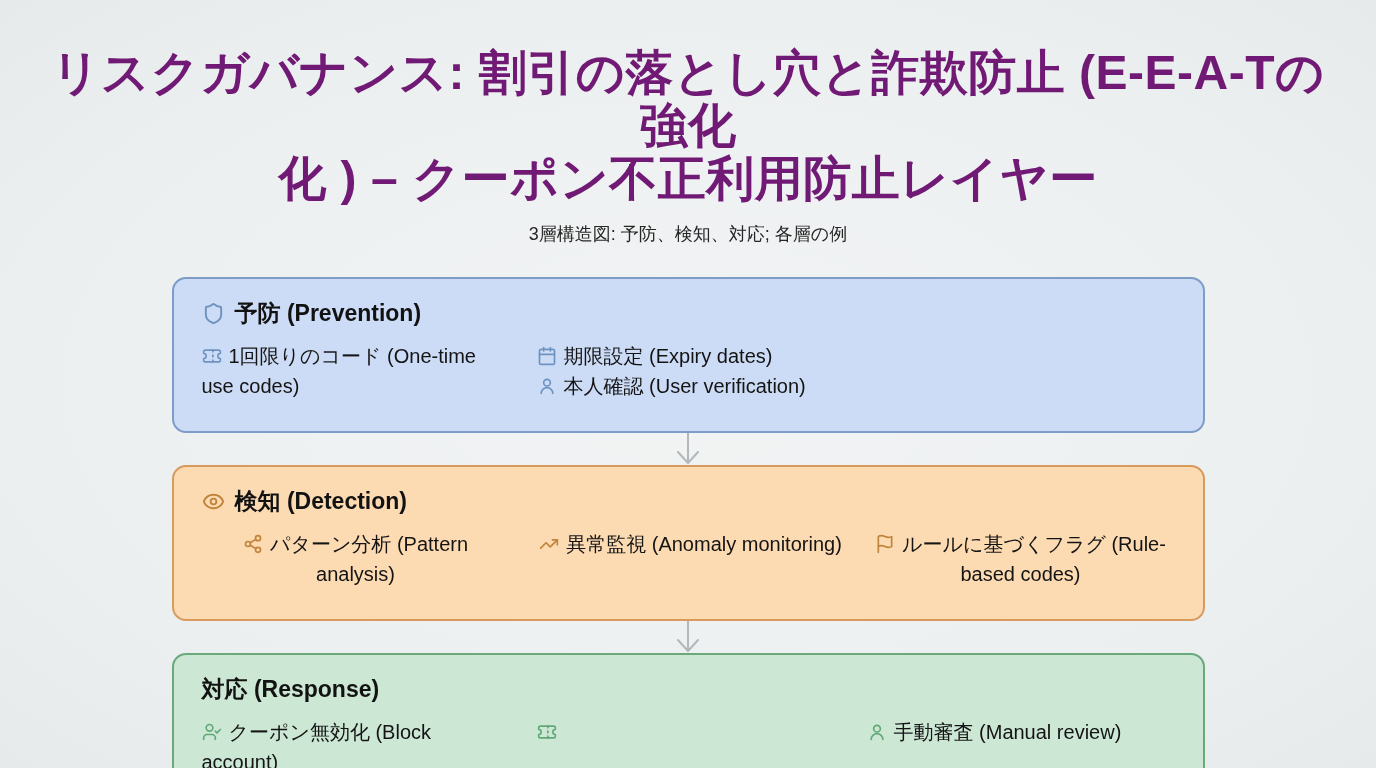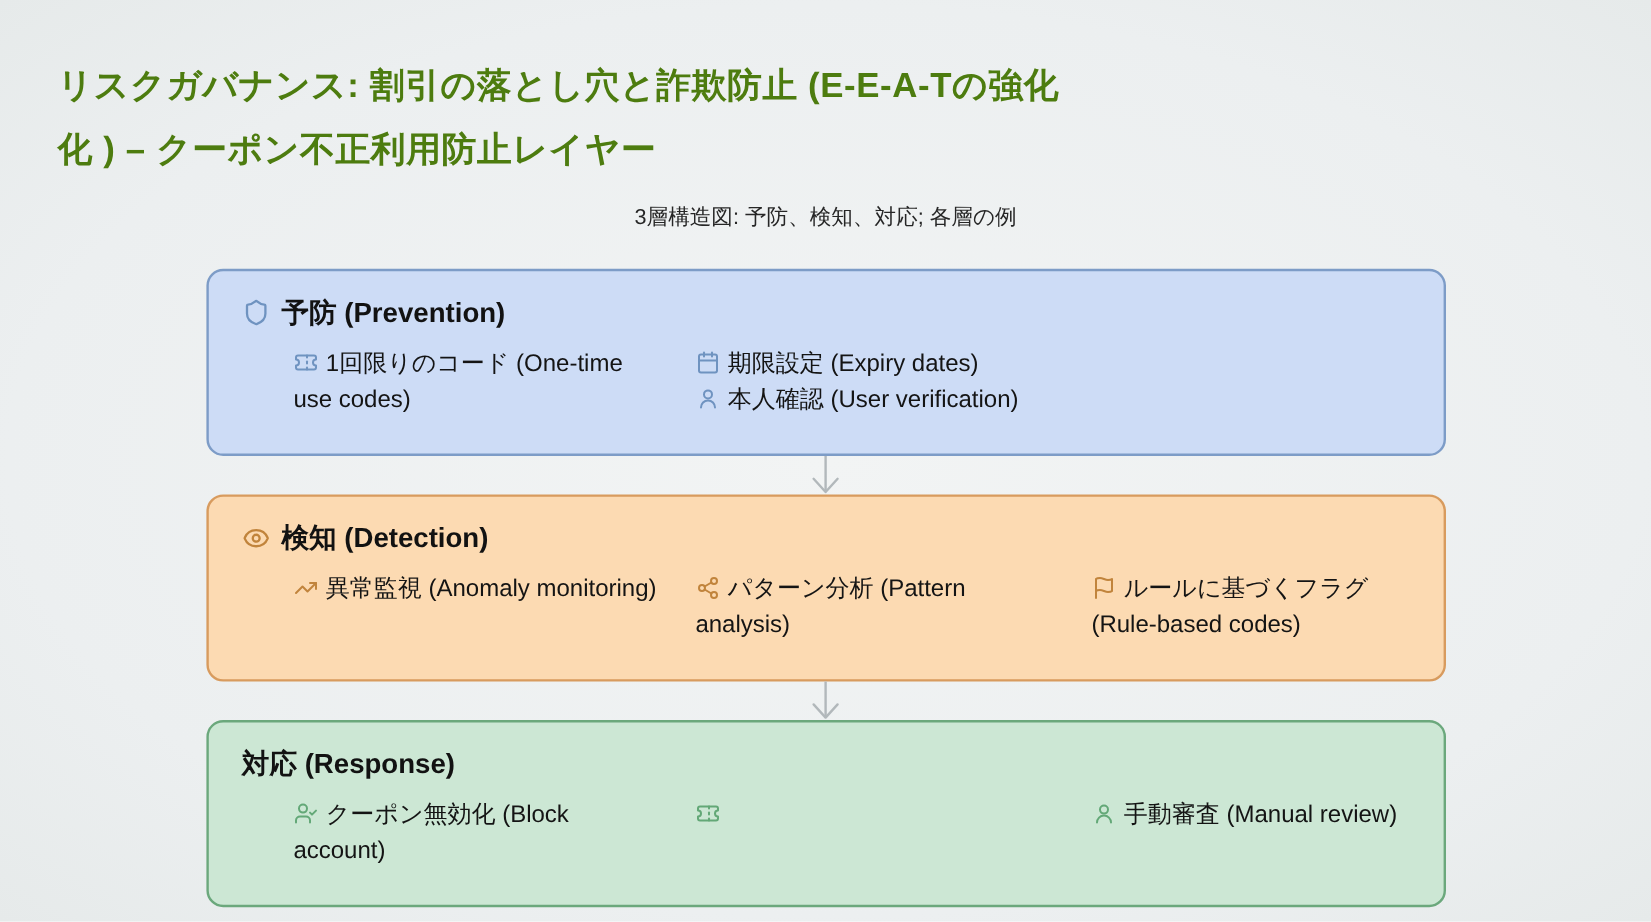--- a/index.html
+++ b/index.html
@@ -13,25 +13,26 @@
   html,body{width:1376px;height:768px;}
   body{
     font-family:"Liberation Sans","DejaVu Sans",sans-serif;
     color:var(--text);
     background:radial-gradient(ellipse at center,#f2f4f4 0%,#eceff0 70%,#e6eaea 100%);
     overflow:hidden;
   }
   .title{
     margin:46px auto 0;
     width:1280px;
-    font-size:29px;
+    text-align:center;
+    font-size:48px;
     font-weight:700;
     line-height:53px;
     letter-spacing:0.5px;
-    color:#4d7c0f;
+    color:#701a75;
   }
   .title span{display:block;}
   .subtitle{
     margin:17px auto 0;
     text-align:center;
     font-size:18px;
     font-weight:400;
     color:#262626;
   }
   .stack{
@@ -39,40 +40,39 @@
     margin:31px auto 0;
   }
   .layer{
     width:1033px;
     height:156px;
     border-radius:14px;
     border:2px solid;
     padding:18px 28px 17px;
   }
   .layer.prevention{background:var(--prevention-bg);border-color:var(--prevention-border);}
-  .layer.detection{background:var(--detection-bg);border-color:var(--detection-border);}
+  .layer.detection{background:var(--detection-bg);border-color:var(--detection-border);text-align:center;}
   .layer.response{background:var(--response-bg);border-color:var(--response-border);}
   .layer-header{
     font-size:23px;
     font-weight:700;
     line-height:32px;
     display:flex;
     align-items:center;
     gap:10px;
     color:#121212;
   }
   .layer.prevention .hicon{color:var(--prevention-accent);}
   .layer.detection .hicon{color:var(--detection-accent);}
   .hicon{display:inline-flex;}
   .hicon svg{width:23px;height:23px;}
   .items{
     display:grid;
     grid-template-columns:335px 330px 1fr;
     margin-top:12px;
-    margin-left:43px;
   }
   .items.two-col{grid-template-columns:335px 1fr;}
   .item{
     font-size:20px;
     line-height:30px;
     color:#141414;
     max-width:308px;
   }
   .item .ic{display:inline-block;margin-right:7px;}
   .item .ic svg{width:20px;height:20px;vertical-align:-3px;}
@@ -156,36 +156,36 @@
             <path d="M2.06 12.35a1 1 0 0 1 0-.7 10.75 10.75 0 0 1 19.88 0 1 1 0 0 1 0 .7 10.75 10.75 0 0 1-19.88 0"></path>
             <circle cx="12" cy="12" r="3"></circle>
           </svg>
       </span>
       <span>検知 (Detection)</span>
     </div>
     <div class="items">
       <div class="item">
         <span class="ic">
           <svg viewBox="0 0 24 24" fill="none" stroke="currentColor" stroke-width="2" stroke-linecap="round" stroke-linejoin="round">
-              <polyline points="22 7 13.5 15.5 8.5 10.5 2 17"></polyline>
-              <polyline points="16 7 22 7 22 13"></polyline>
-            </svg>
-        </span><span>異常監視 (Anomaly monitoring)</span>
-      </div>
-      <div class="item">
-        <span class="ic">
-          <svg viewBox="0 0 24 24" fill="none" stroke="currentColor" stroke-width="2" stroke-linecap="round" stroke-linejoin="round">
               <circle cx="18" cy="5" r="3"></circle>
               <circle cx="6" cy="12" r="3"></circle>
               <circle cx="18" cy="19" r="3"></circle>
               <line x1="8.6" y1="13.5" x2="15.4" y2="17.5"></line>
               <line x1="15.4" y1="6.5" x2="8.6" y2="10.5"></line>
             </svg>
         </span><span>パターン分析 (Pattern analysis)</span>
       </div>
+      <div class="item">
+        <span class="ic">
+          <svg viewBox="0 0 24 24" fill="none" stroke="currentColor" stroke-width="2" stroke-linecap="round" stroke-linejoin="round">
+              <polyline points="22 7 13.5 15.5 8.5 10.5 2 17"></polyline>
+              <polyline points="16 7 22 7 22 13"></polyline>
+            </svg>
+        </span><span>異常監視 (Anomaly monitoring)</span>
+      </div>
       <div class="item" style="max-width:318px;">
         <span class="ic">
           <svg viewBox="0 0 24 24" fill="none" stroke="currentColor" stroke-width="2" stroke-linecap="round" stroke-linejoin="round">
               <path d="M4 15s1-1 4-1 5 2 8 2 4-1 4-1V3s-1 1-4 1-5-2-8-2-4 1-4 1z"></path>
               <line x1="4" y1="22" x2="4" y2="15"></line>
             </svg>
         </span><span>ルールに基づくフラグ (Rule-based codes)</span>
       </div>
     </div>
   </div>

